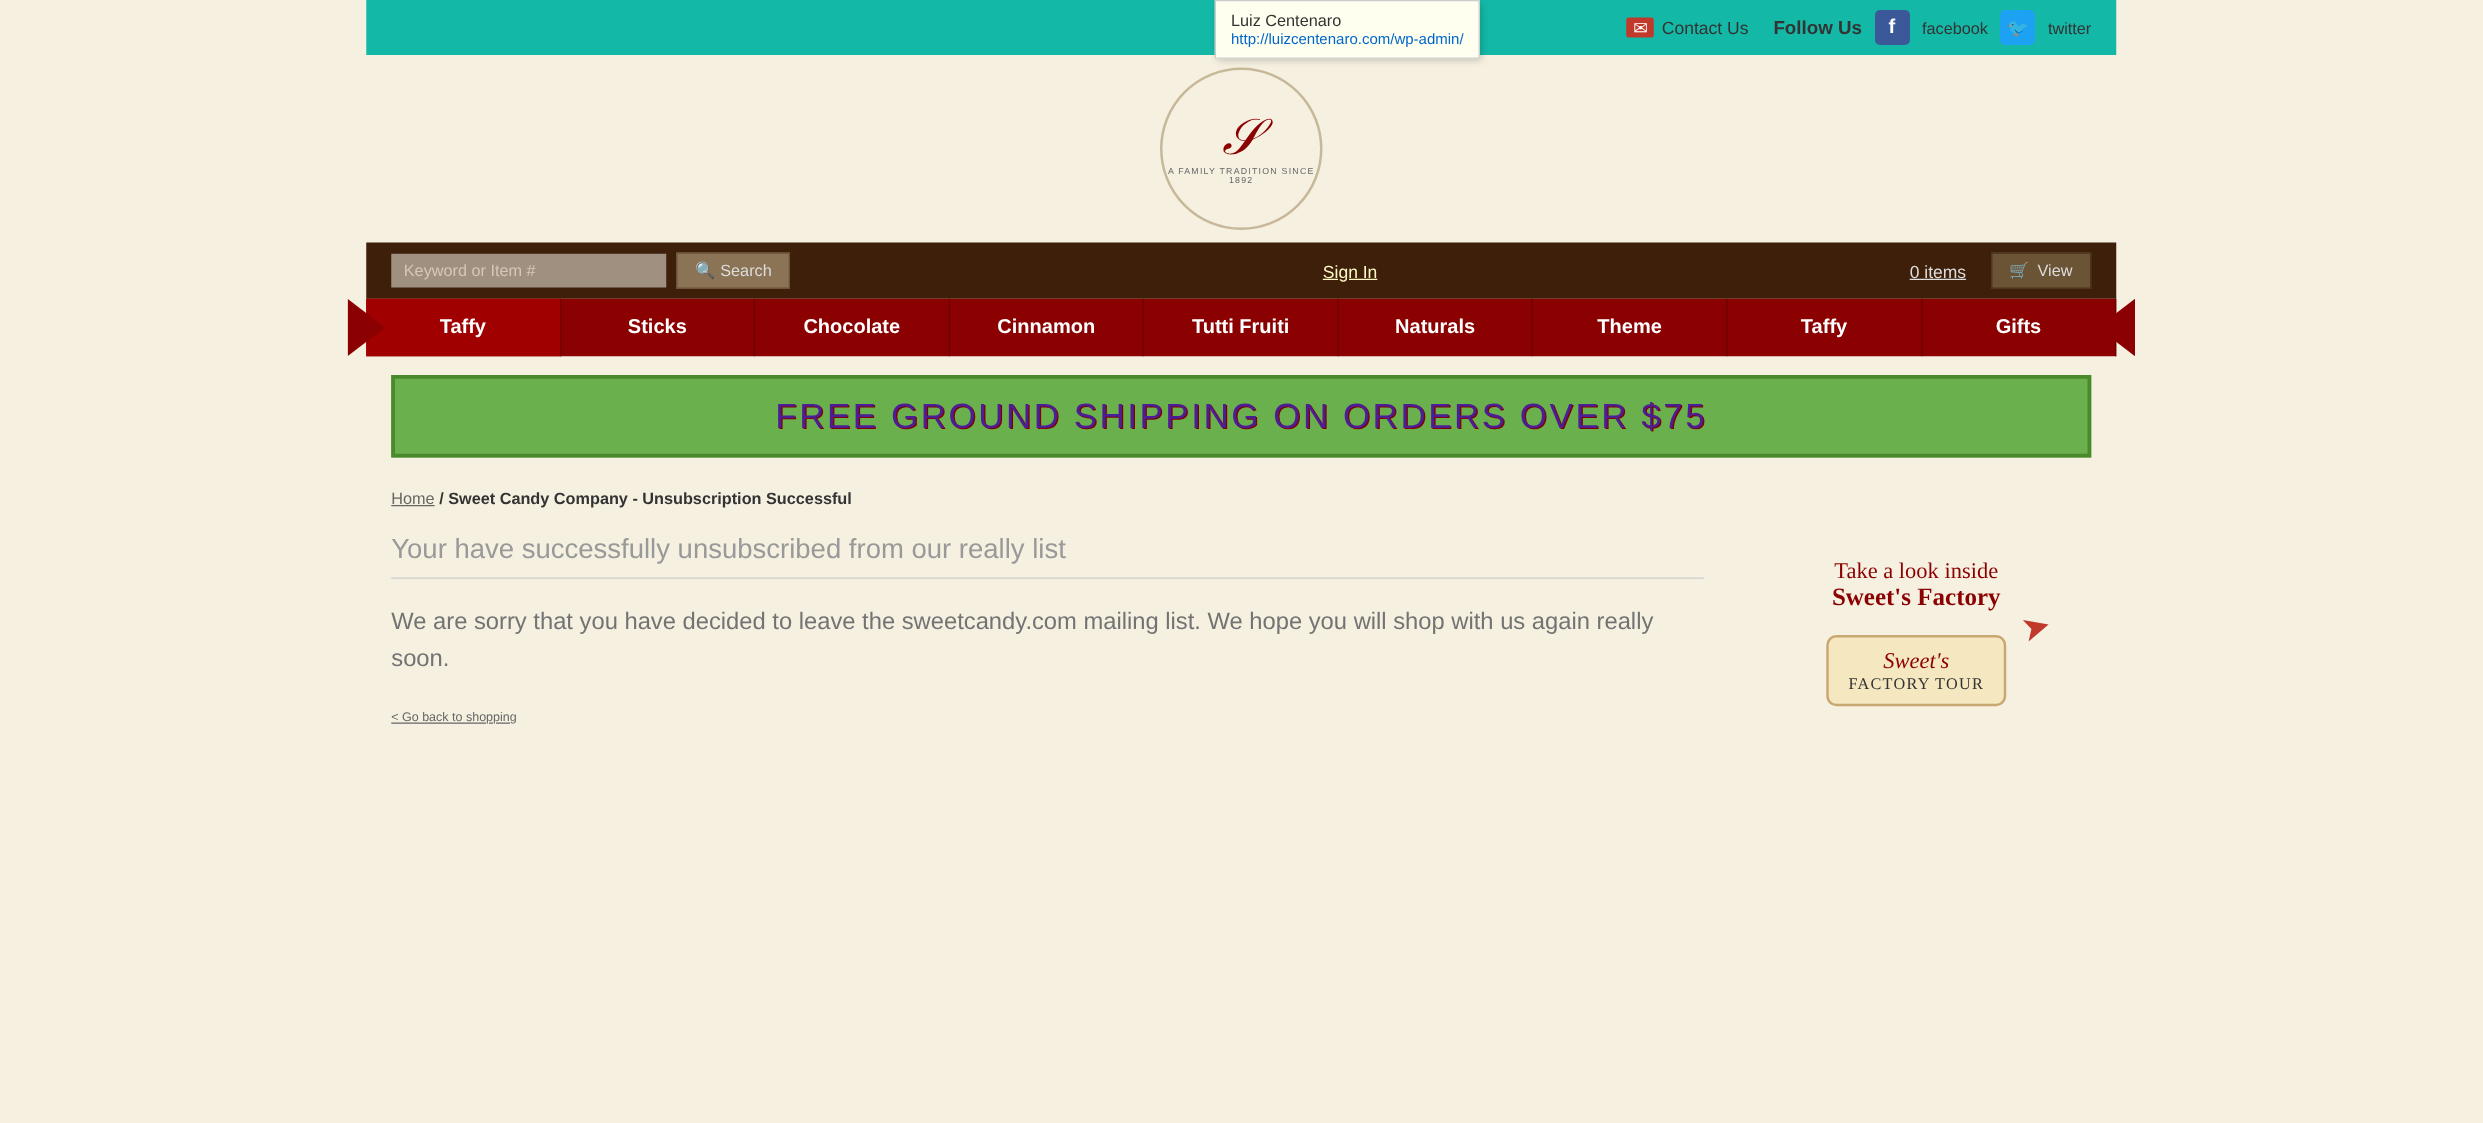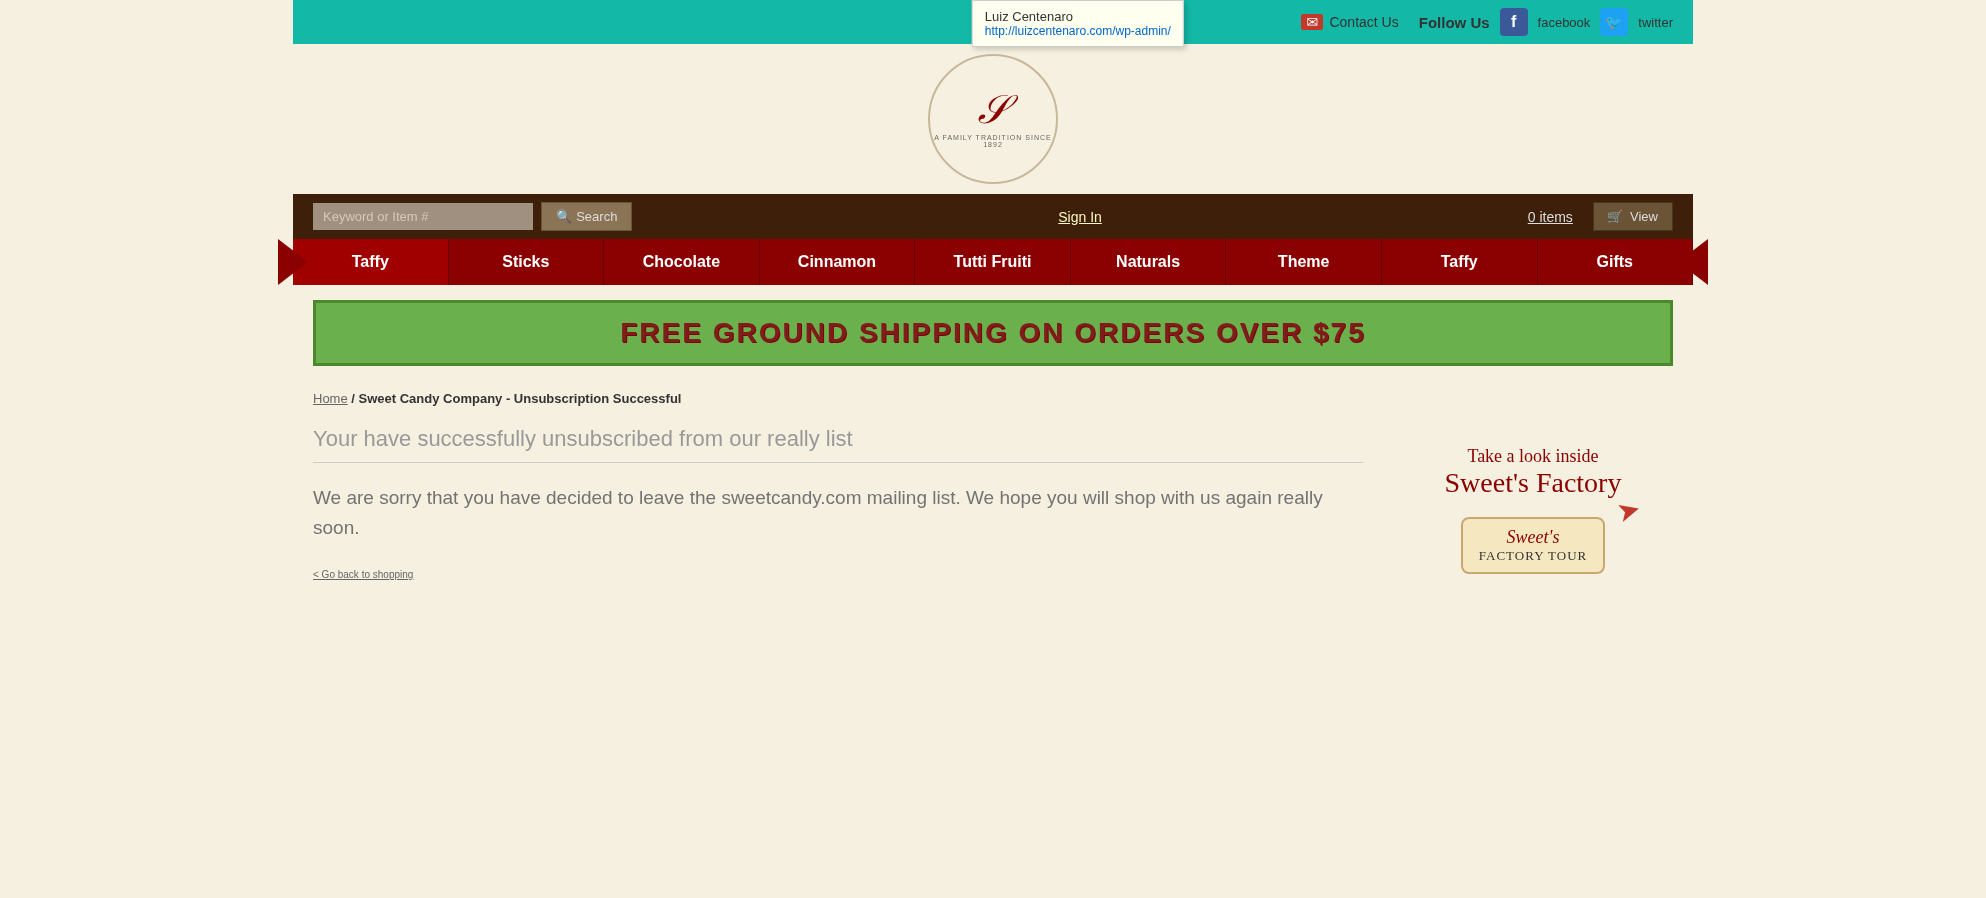--- a/index.html
+++ b/index.html
@@ -239,23 +239,23 @@
     
     .shipping-banner {
       background: #6ab04c;
       border: 3px solid #4a8a2c;
       margin: 15px 20px;
       padding: 14px;
       text-align: center;
     }
 
     .shipping-text {
-      color: #7f1d1d;
+      color: #4c1d95;
       font-size: 28px;
-      font-weight: 700;
+      font-weight: 400;
       letter-spacing: 2px;
       text-shadow: 1px 1px 0 #800000;
       font-family: Impact, Arial, sans-serif;
     }
 
     
     .breadcrumb-area {
       padding: 10px 20px;
       font-size: 13px;
     }
@@ -315,22 +315,22 @@
     }
 
     .factory-promo-text {
       color: #8b0000;
       font-size: 18px;
       font-weight: normal;
       font-family: 'Times New Roman', serif;
     }
 
     .factory-promo-bold {
-      font-size: 28px;
-      font-weight: normal;
+      font-size: 20px;
+      font-weight: bold;
     }
 
     .factory-badge {
       display: inline-block;
       background: #f5e8c0;
       border: 2px solid #c8a870;
       border-radius: 8px;
       padding: 8px 16px;
       margin-top: 8px;
       position: relative;

